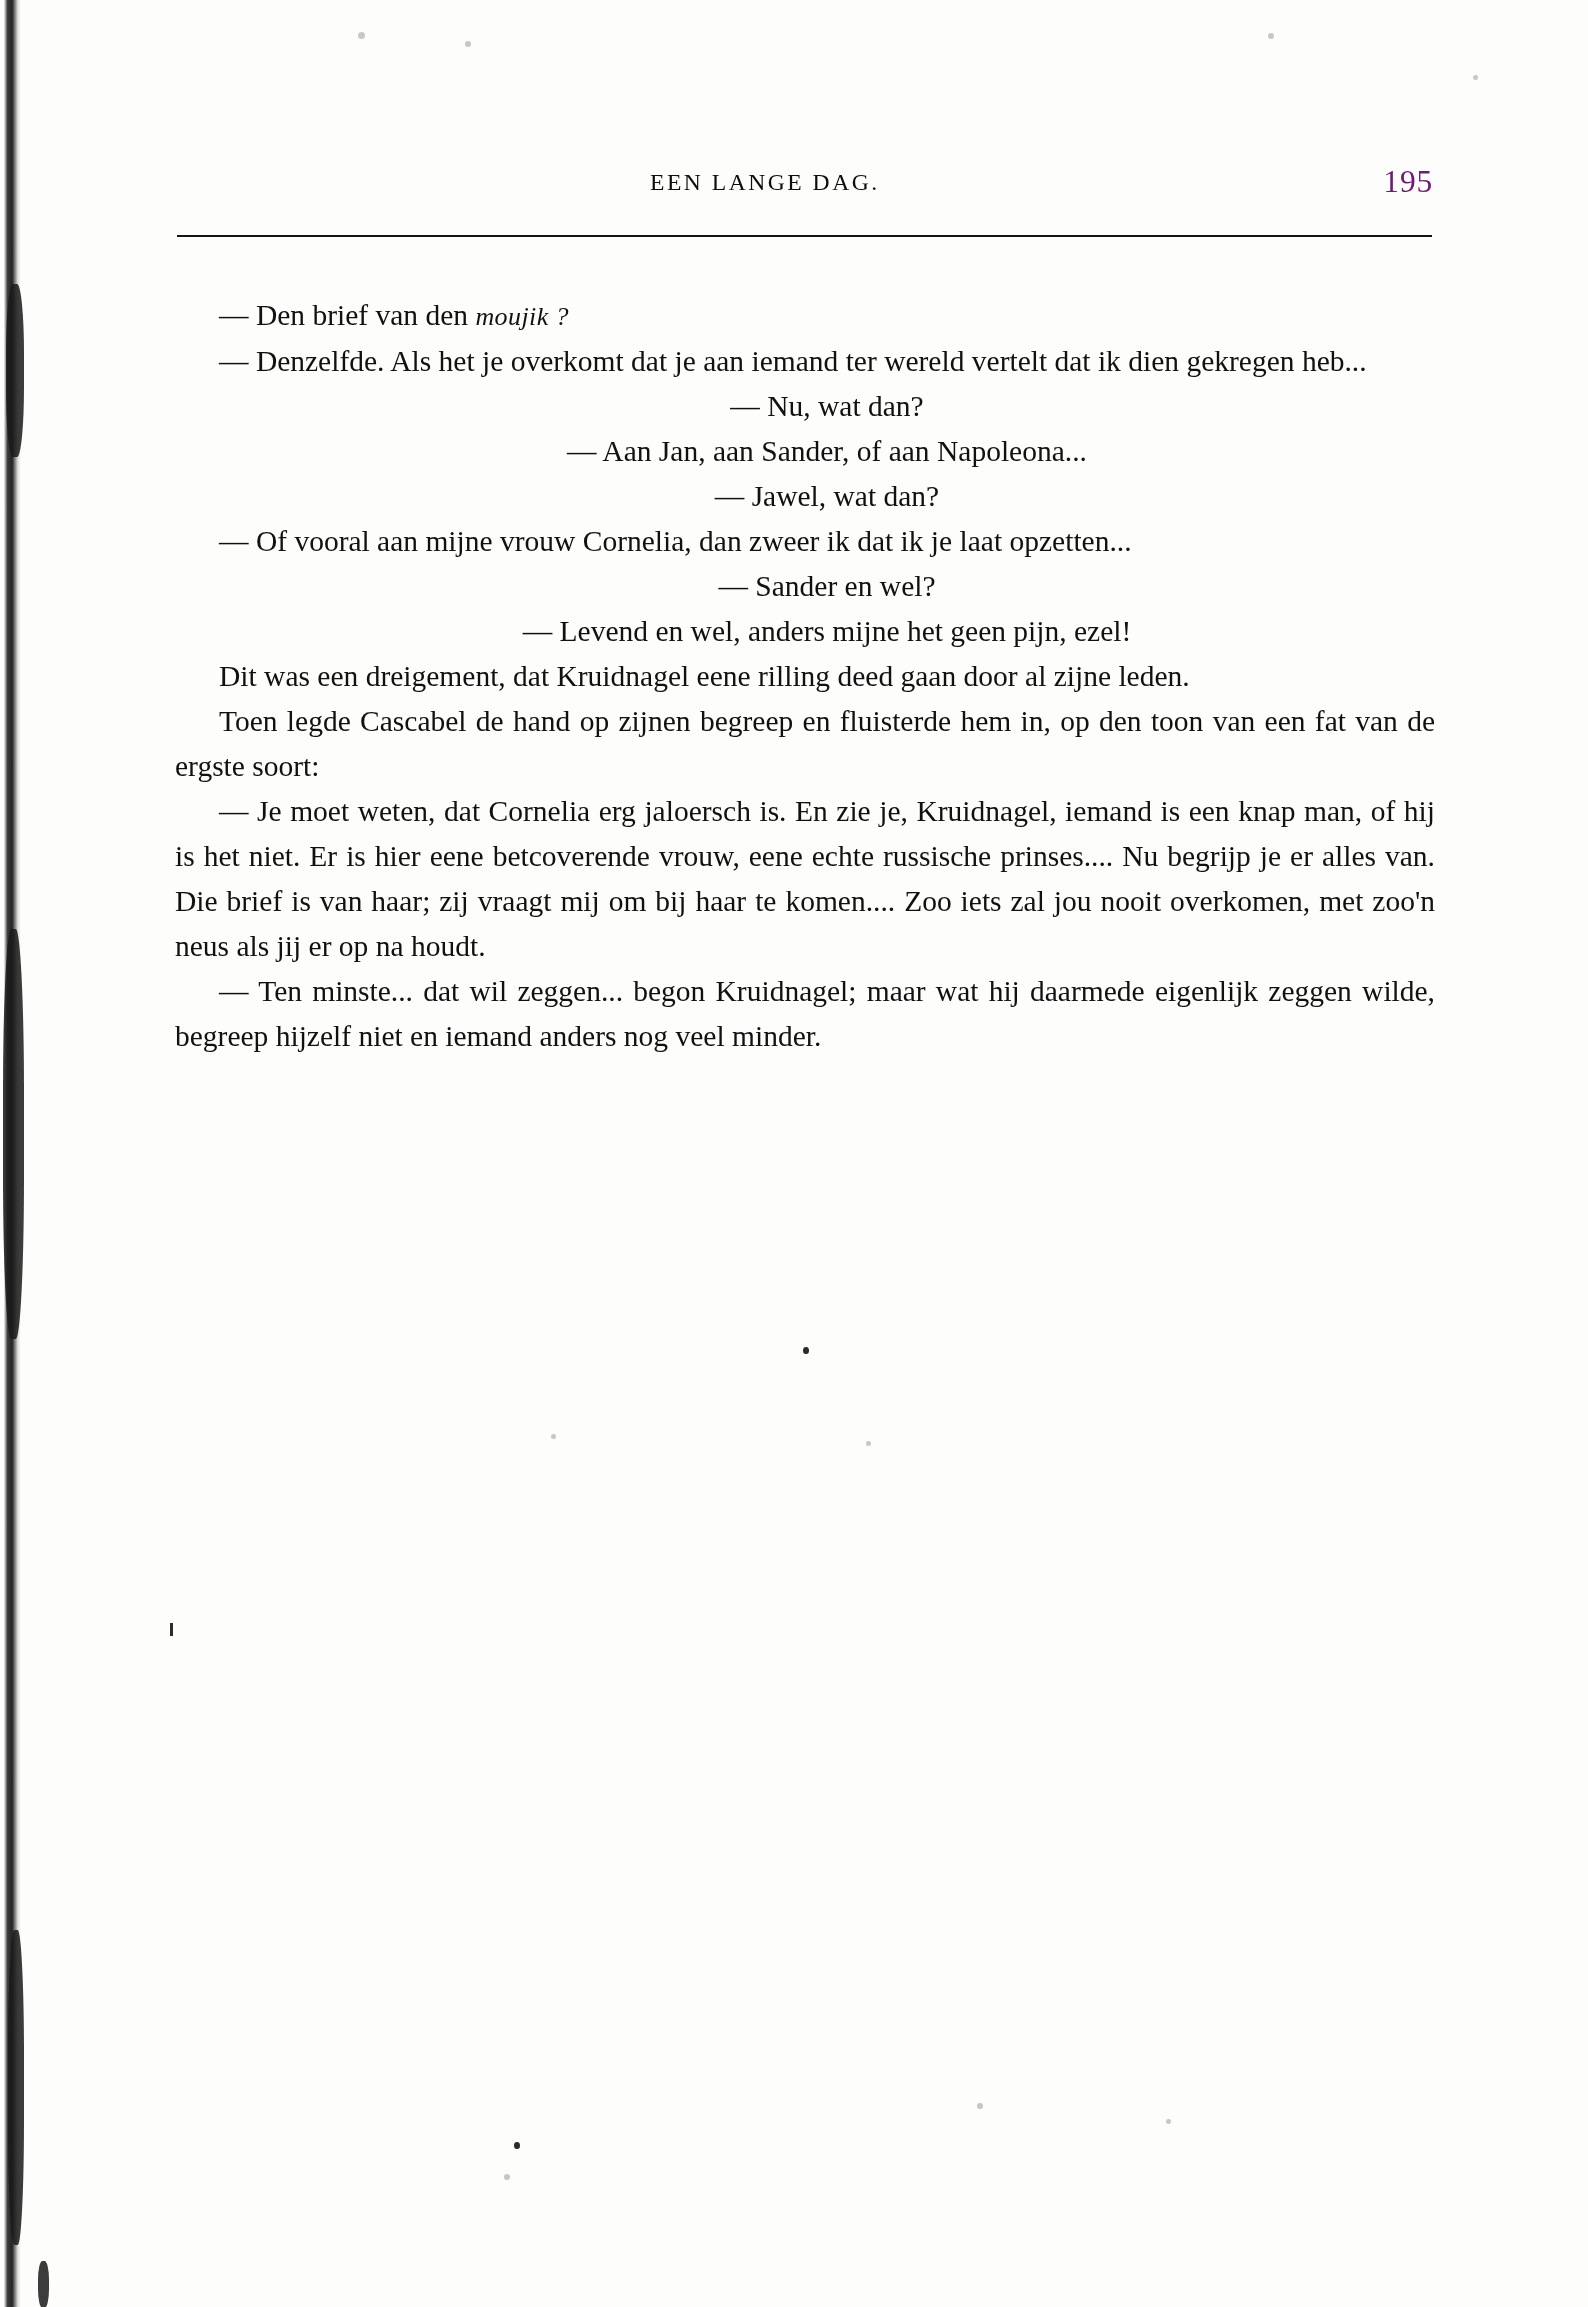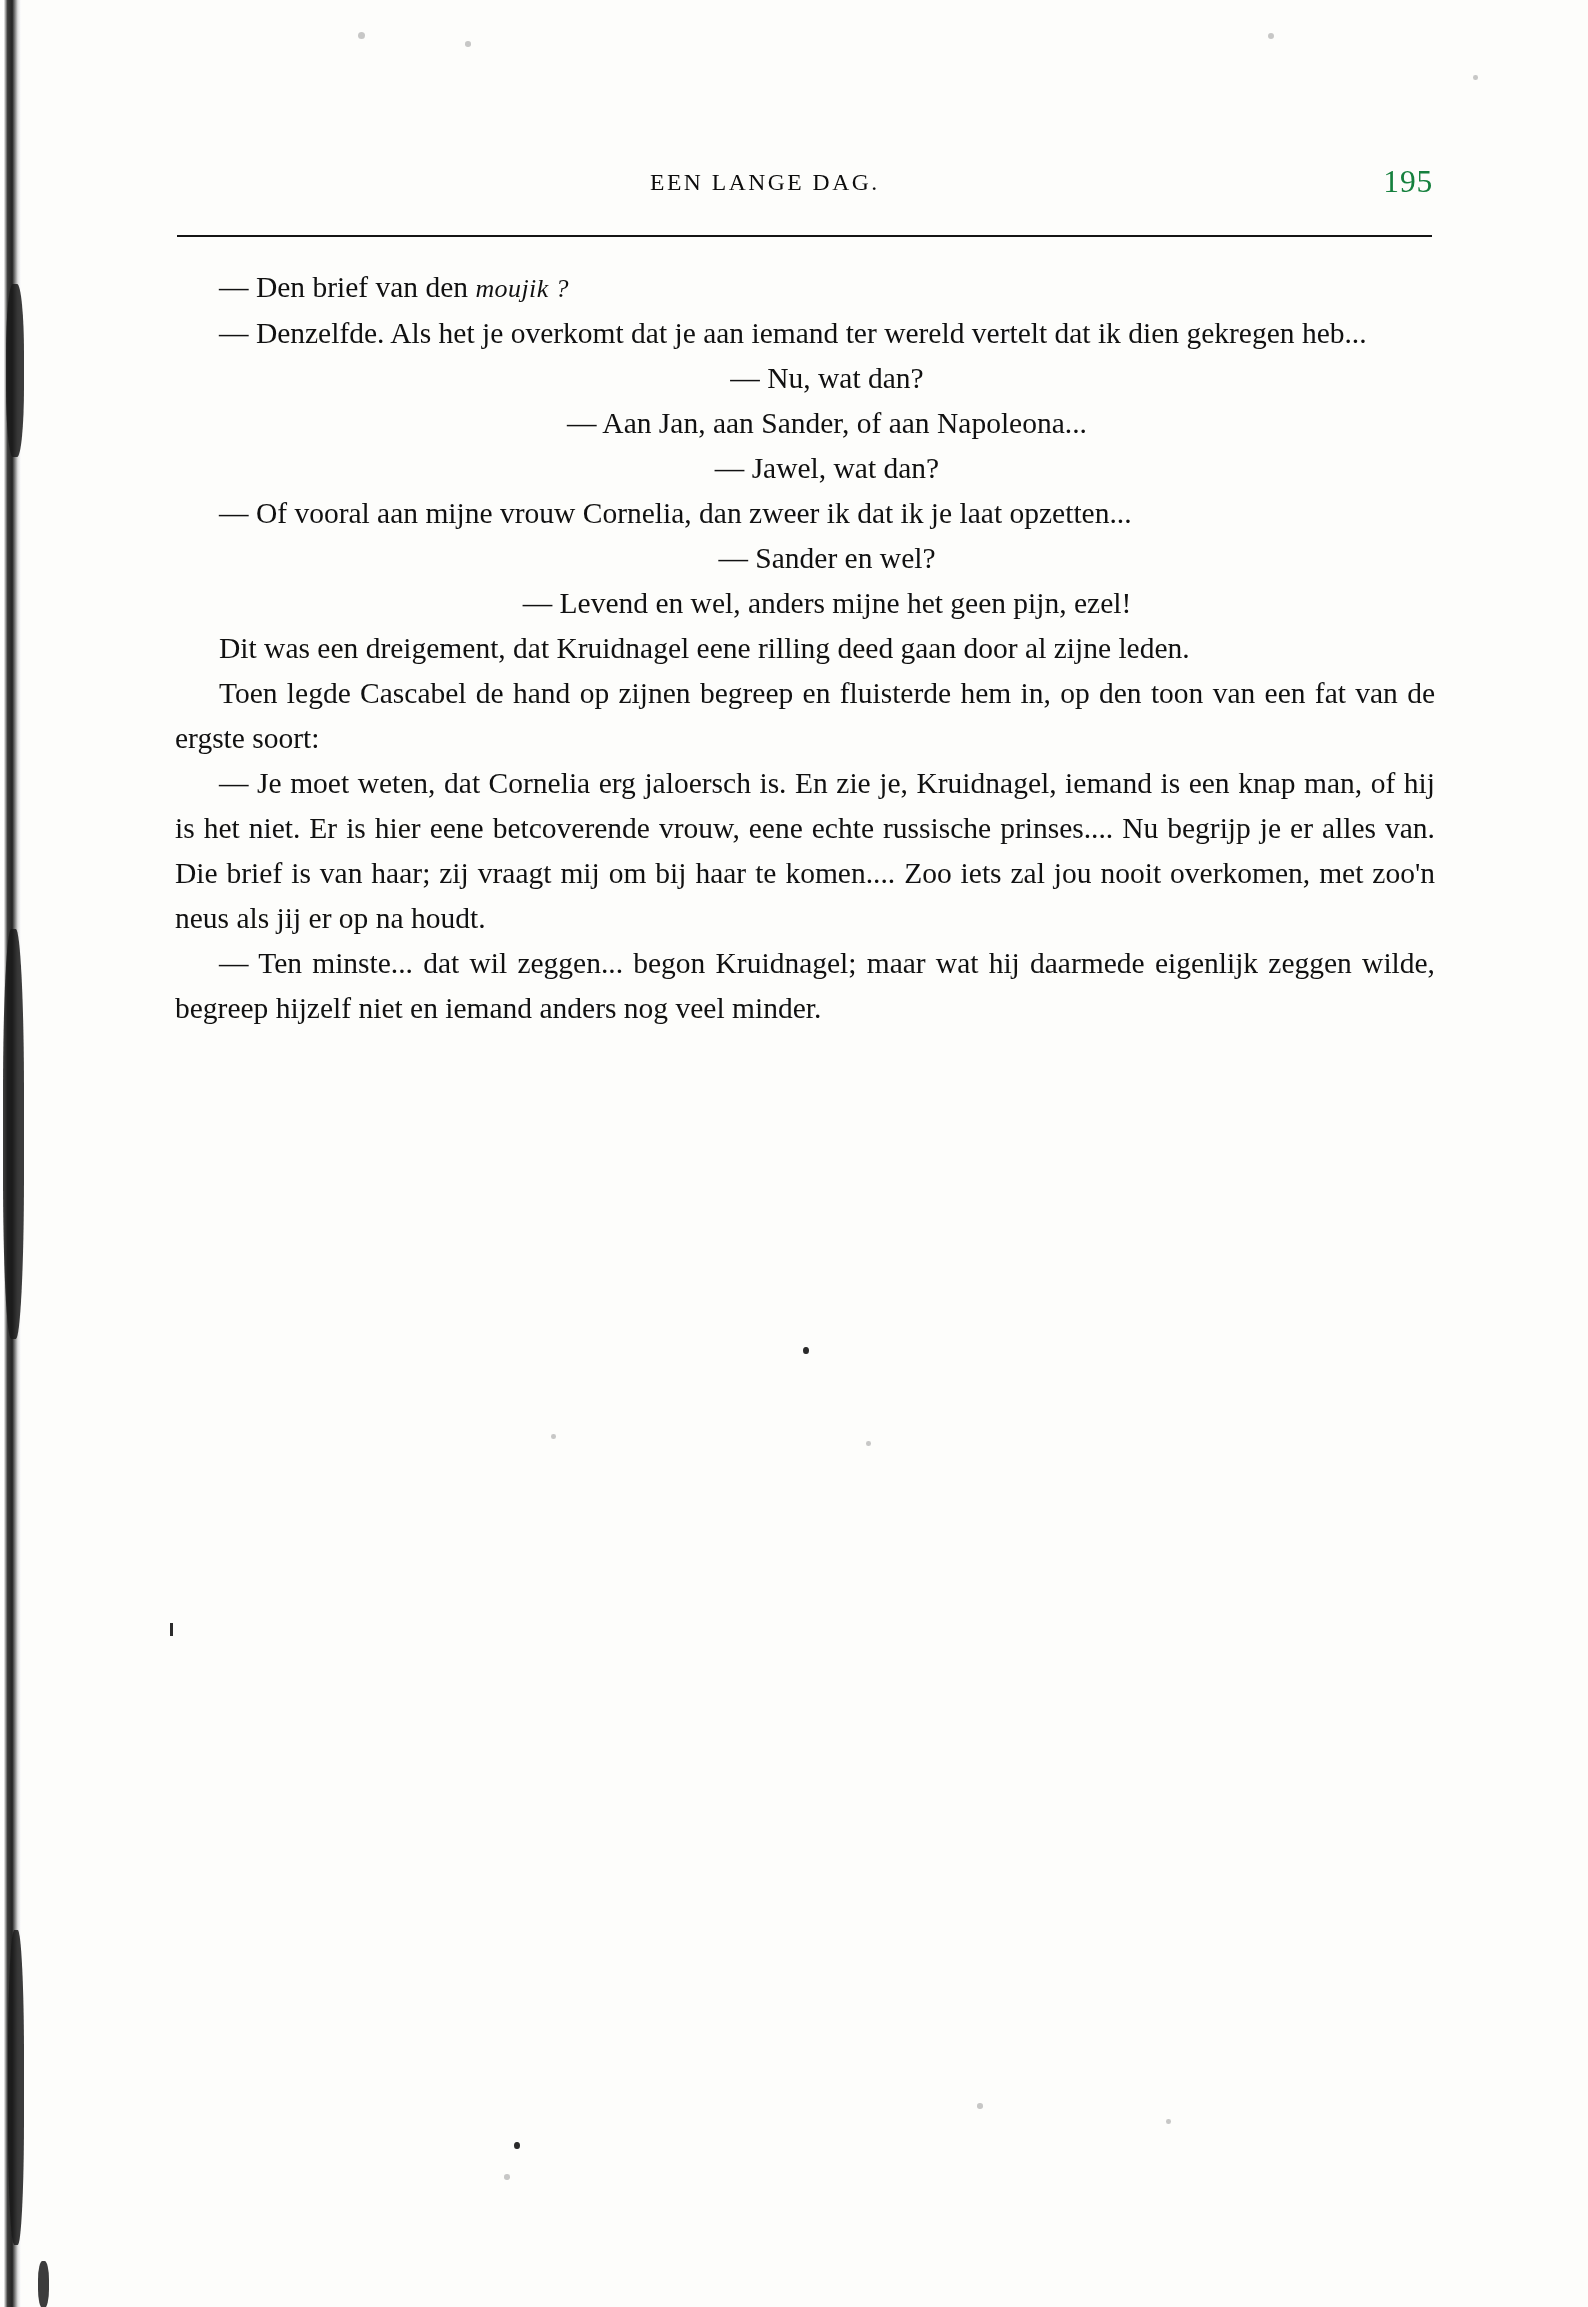--- a/index.html
+++ b/index.html
@@ -72,35 +72,35 @@
     text-transform: uppercase;
     font-family: "Liberation Serif", serif;
     color: #0d0d0d;
   }
   .folio {
     position: absolute;
     right: 0;
     top: -4.7px;
     font-size: 31.5px;
     letter-spacing: 0.8px;
-    color: #15803d;
+    color: #701a75;
   }
   .rule {
     position: absolute;
     left: 177px;
     top: 235px;
     width: 1255px;
     height: 2.4px;
     background: #141414;
   }
 
   .body-text {
     position: absolute;
     left: 175px;
-    top: 265px;
+    top: 293px;
     width: 1260px;
     font-size: 29.5px;
     line-height: 45px;
     text-align: justify;
     text-justify: inter-word;
     color: #111111;
   }
   .body-text p {
     margin: 0;
     text-indent: 0;

